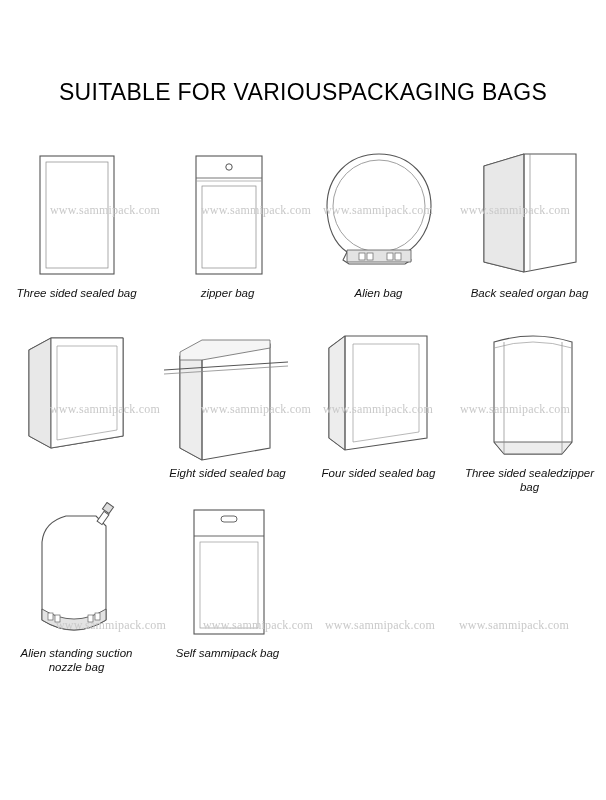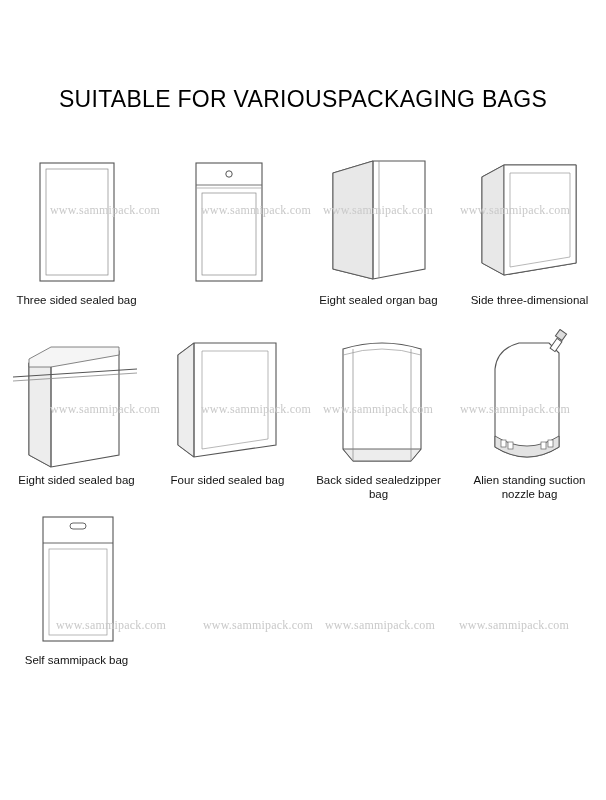--- a/index.html
+++ b/index.html
@@ -13,21 +13,21 @@
     font-family: "Liberation Sans", sans-serif;
     color: #111111;
     position: relative;
     overflow: hidden;
   }
   .page {
     width: 606px;
     height: 800px;
     position: relative;
     box-sizing: border-box;
-    padding: 16px;
+    padding: 9px;
   }
   .title {
     text-align: center;
     font-size: 23px;
     letter-spacing: 0.3px;
     font-weight: 400;
     color: #000;
     margin: 0;
     padding-top: 70px;
     font-family: "Liberation Sans", sans-serif;
@@ -38,20 +38,21 @@
     grid-template-columns: repeat(4, 151px);
     grid-auto-rows: 180px;
     justify-content: center;
   }
   .cell {
     position: relative;
     display: flex;
     flex-direction: column;
     align-items: center;
     justify-content: flex-start;
+    font-style: italic;
   }
   .art {
     height: 140px;
     width: 151px;
     position: relative;
     display: flex;
     align-items: center;
     justify-content: center;
   }
   .art svg { display: block; }
@@ -109,47 +110,61 @@
     <div class="cell">
       <div class="art">
         <svg width="104" height="140" viewBox="0 0 104 140">
           <rect x="20" y="12" width="66" height="118" fill="#ffffff" stroke="#555" stroke-width="1.1"></rect>
           <line x1="20" y1="34" x2="86" y2="34" stroke="#666" stroke-width="0.9"></line>
           <line x1="20" y1="37" x2="86" y2="37" stroke="#999" stroke-width="0.7"></line>
           <circle cx="53" cy="23" r="3.2" fill="#ffffff" stroke="#555" stroke-width="1"></circle>
           <rect x="26" y="42" width="54" height="82" fill="#ffffff" stroke="#888" stroke-width="0.7"></rect>
         </svg>
       </div>
-    </div>
-
-
+      <div class="caption">zipper bag</div>
+    </div>
+
+
+    <div class="cell">
+      <div class="art">
+        <svg width="120" height="140" viewBox="0 0 120 140">
+          <path d="M60 10 C92 10 112 34 112 62 C112 84 100 100 88 108 L92 116 L86 120 L30 120 L24 116 L28 108 C16 100 8 84 8 62 C8 34 28 10 60 10 Z" fill="#ffffff" stroke="#555" stroke-width="1.1"></path>
+          <circle cx="60" cy="62" r="46" fill="#ffffff" stroke="#888" stroke-width="0.8"></circle>
+          <path d="M28 106 L92 106 L92 118 L28 118 Z" fill="#e3e3e3" stroke="#555" stroke-width="0.8"></path>
+          <rect x="40" y="109" width="6" height="7" fill="#ffffff" stroke="#666" stroke-width="0.7"></rect>
+          <rect x="48" y="109" width="6" height="7" fill="#ffffff" stroke="#666" stroke-width="0.7"></rect>
+          <rect x="68" y="109" width="6" height="7" fill="#ffffff" stroke="#666" stroke-width="0.7"></rect>
+          <rect x="76" y="109" width="6" height="7" fill="#ffffff" stroke="#666" stroke-width="0.7"></rect>
+        </svg>
+      </div>
+      <div class="caption">Alien bag</div>
+    </div>
 
     <div class="cell">
       <div class="art">
         <svg width="120" height="140" viewBox="0 0 120 140">
           <path d="M14 22 L54 10 L106 10 L106 118 L54 128 L14 118 Z" fill="#ffffff" stroke="#555" stroke-width="1.1"></path>
           <path d="M14 22 L54 10 L54 128 L14 118 Z" fill="#e8e8e8" stroke="#555" stroke-width="0.9"></path>
           <line x1="54" y1="10" x2="54" y2="128" stroke="#555" stroke-width="0.9"></line>
           <line x1="60" y1="10" x2="60" y2="127" stroke="#888" stroke-width="0.7"></line>
           <line x1="14" y1="22" x2="106" y2="22" stroke="#999" stroke-width="0.0"></line>
         </svg>
       </div>
-      <div class="caption">Eight sealed organ bag</div>
+      <div class="caption">Back sealed organ bag</div>
     </div>
 
     <div class="cell">
       <div class="art">
         <svg width="120" height="140" viewBox="0 0 120 140">
           <path d="M12 26 L34 14 L106 14 L106 112 L34 124 L12 112 Z" fill="#ffffff" stroke="#555" stroke-width="1.1"></path>
           <path d="M12 26 L34 14 L34 124 L12 112 Z" fill="#e8e8e8" stroke="#555" stroke-width="0.9"></path>
           <path d="M34 14 L106 14 L106 112 L34 124 Z" fill="#ffffff" stroke="#555" stroke-width="0.9"></path>
           <path d="M40 22 L100 22 L100 106 L40 116 Z" fill="#ffffff" stroke="#999" stroke-width="0.7"></path>
         </svg>
       </div>
-      <div class="caption">Side three-dimensional</div>
     </div>
 
     <div class="cell">
       <div class="art">
         <svg width="140" height="145" viewBox="0 0 140 145">
           <path d="M22 34 L44 22 L112 22 L112 126 L44 138 L22 126 Z" fill="#ffffff" stroke="#555" stroke-width="1.1"></path>
           <path d="M22 34 L44 22 L44 138 L22 126 Z" fill="#ededed" stroke="#555" stroke-width="0.9"></path>
           <line x1="44" y1="22" x2="44" y2="138" stroke="#555" stroke-width="0.9"></line>
           <path d="M22 34 L44 22 L112 22" fill="none" stroke="#555" stroke-width="0.9"></path>
           <line x1="6" y1="48" x2="130" y2="40" stroke="#555" stroke-width="1"></line>
@@ -175,21 +190,21 @@
     <div class="cell">
       <div class="art">
         <svg width="120" height="145" viewBox="0 0 120 145">
           <path d="M24 20 L24 120 L34 132 L92 132 L102 120 L102 20 Q63 8 24 20 Z" fill="#ffffff" stroke="#555" stroke-width="1.1"></path>
           <path d="M24 120 L34 132 L92 132 L102 120 Z" fill="#ededed" stroke="#555" stroke-width="0.9"></path>
           <line x1="34" y1="132" x2="34" y2="20" stroke="#888" stroke-width="0.7"></line>
           <line x1="92" y1="132" x2="92" y2="20" stroke="#888" stroke-width="0.7"></line>
           <path d="M24 26 Q63 14 102 26" fill="none" stroke="#999" stroke-width="0.7"></path>
         </svg>
       </div>
-      <div class="caption">Back sided sealedzipper bag</div>
+      <div class="caption">Three sided sealedzipper bag</div>
     </div>
 
     <div class="cell">
       <div class="art">
         <svg width="110" height="145" viewBox="0 0 110 145">
           <path d="M20 40 Q22 20 44 14 L74 14 L84 24 L84 118 Q52 138 20 118 Z" fill="#ffffff" stroke="#555" stroke-width="1.1"></path>
           <path d="M20 107 Q52 127 84 107 V118 Q52 138 20 118 Z" fill="#e3e3e3" stroke="#555" stroke-width="0.9"></path>
           <rect x="26" y="111" width="5" height="7" fill="#ffffff" stroke="#666" stroke-width="0.7"></rect>
           <rect x="33" y="113" width="5" height="7" fill="#ffffff" stroke="#666" stroke-width="0.7"></rect>
           <rect x="66" y="113" width="5" height="7" fill="#ffffff" stroke="#666" stroke-width="0.7"></rect>

